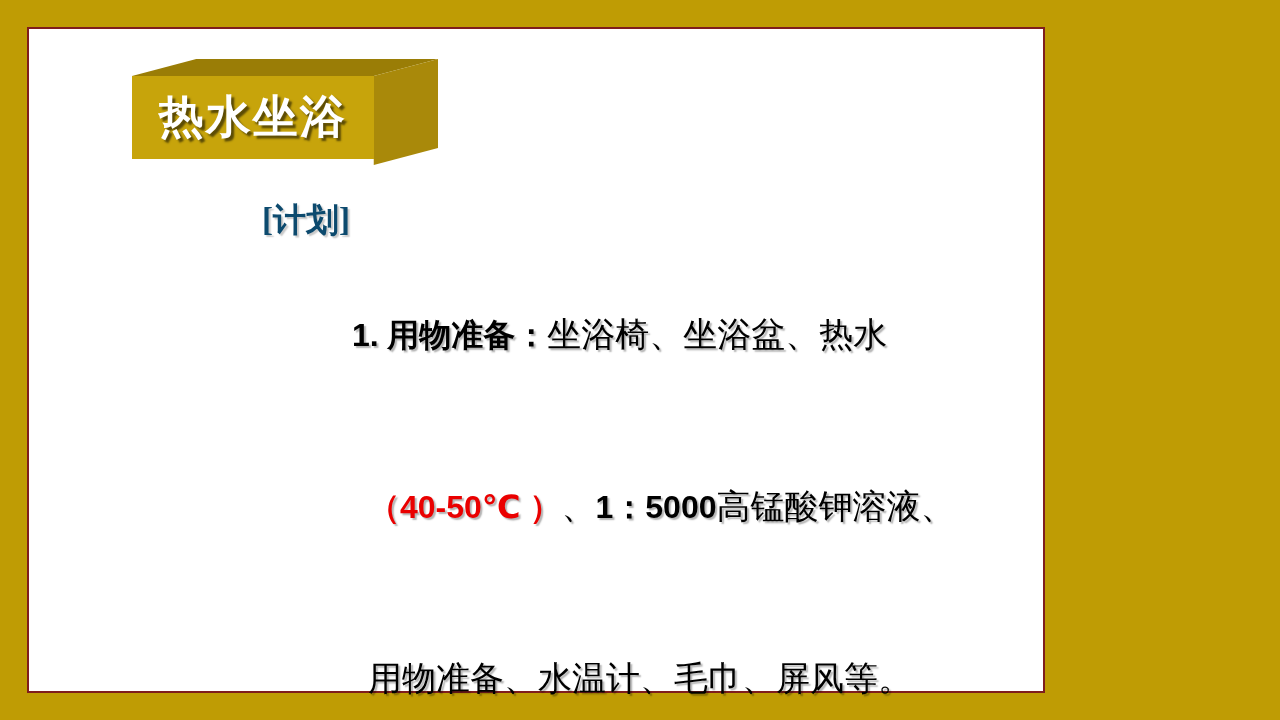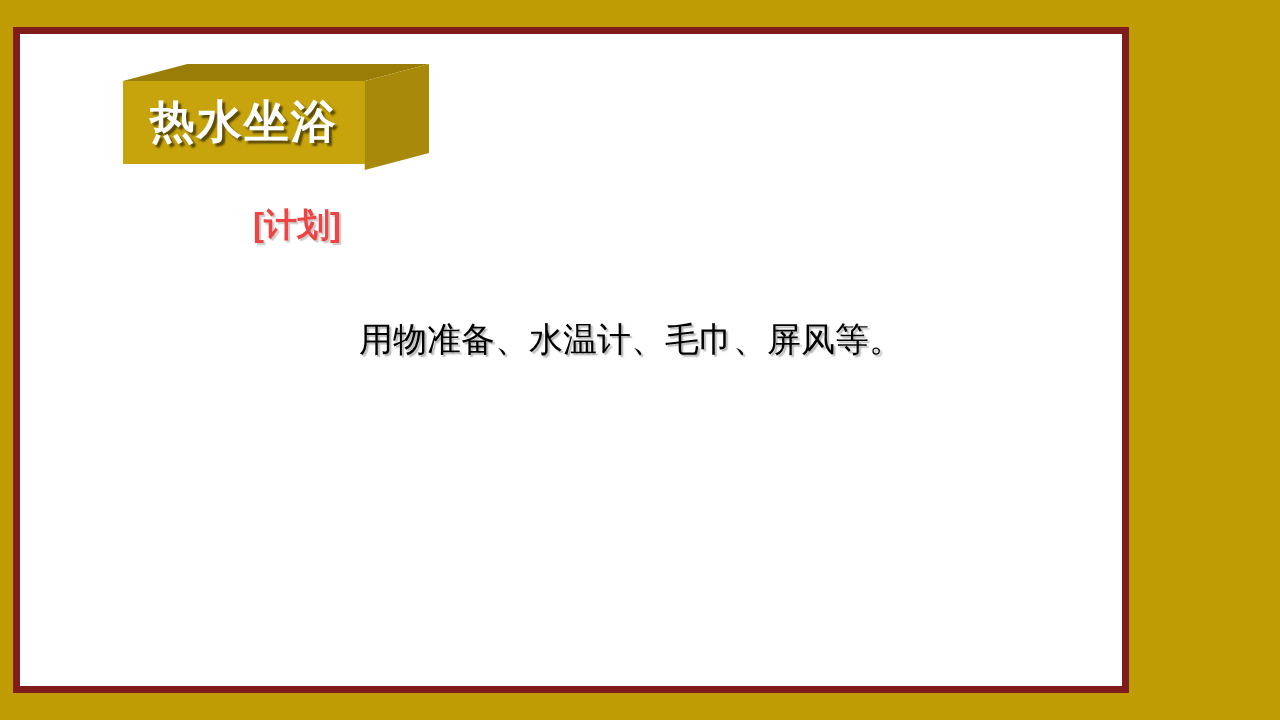--- a/index.html
+++ b/index.html
@@ -16,26 +16,26 @@
   
   #slide {
     position: relative;
     width: 1280px;
     height: 720px;
     background: #bf9c04;
     box-sizing: border-box;
   }
   #inner-frame {
     position: absolute;
-    left: 13px;
+    left: 27px;
     top: 27px;
-    width: 1116px;
+    width: 1018px;
     height: 666px;
     background: #ffffff;
-    border: 7px solid #7f1d1d;
+    border: 2px solid #7f1d1d;
     box-sizing: border-box;
   }
 
   
   #title-box {
     position: absolute;
     left: 103px;
     top: 30px;
     width: 306px;
     height: 106px;
@@ -90,25 +90,25 @@
     left: 233px;
     top: 168px;
     width: 960px;
   }
   .line {
     white-space: pre;
     color: #000000;
     text-shadow: 2px 2px 1.5px rgba(0,0,0,0.30);
   }
   #heading-line {
-    font-family: Liberation Sans, sans-serif;
+    font-family: Liberation Serif, serif;
     font-weight: bold;
     font-size: 33px;
     line-height: 46px;
-    color: #ef4444;
+    color: #0c4a6e;
     text-shadow: 2px 2px 1.5px rgba(0,0,0,0.22);
     margin-bottom: 6px;
   }
   .content-line {
     font-family: "Liberation Serif", serif;
     font-size: 34px;
     line-height: 57px;
   }
   .num {
     font-family: "Liberation Sans", sans-serif;
@@ -145,21 +145,27 @@
       <div id="title-top-face"></div>
       <div id="title-side-face"></div>
       <div id="title-front-face"></div>
       <div id="title-text">热水坐浴</div>
     </div>
 
     <div id="body-block">
 
       <div id="heading-line" class="line">[计划]</div>
 
+      <div class="line content-line indent-1">
+        <span class="num">1.</span><span> </span><span class="bold-cjk">用物准备：</span><span class="serif-cjk">坐浴椅、坐浴盆、热水</span>
+      </div>
 
+      <div class="line content-line indent-2">
+        <span class="red-temp">（</span><span class="red-temp">40-50℃</span><span class="red-temp"> ）</span><span class="serif-cjk">、</span><span class="bold-cjk">1：5000</span><span class="serif-cjk">高锰酸钾溶液、</span>
+      </div>
 
       <div class="line content-line indent-2">
         <span class="serif-cjk">用物准备、水温计、毛巾、屏风等。</span>
       </div>
 
     </div>
 
   </div>
 </div>
 

